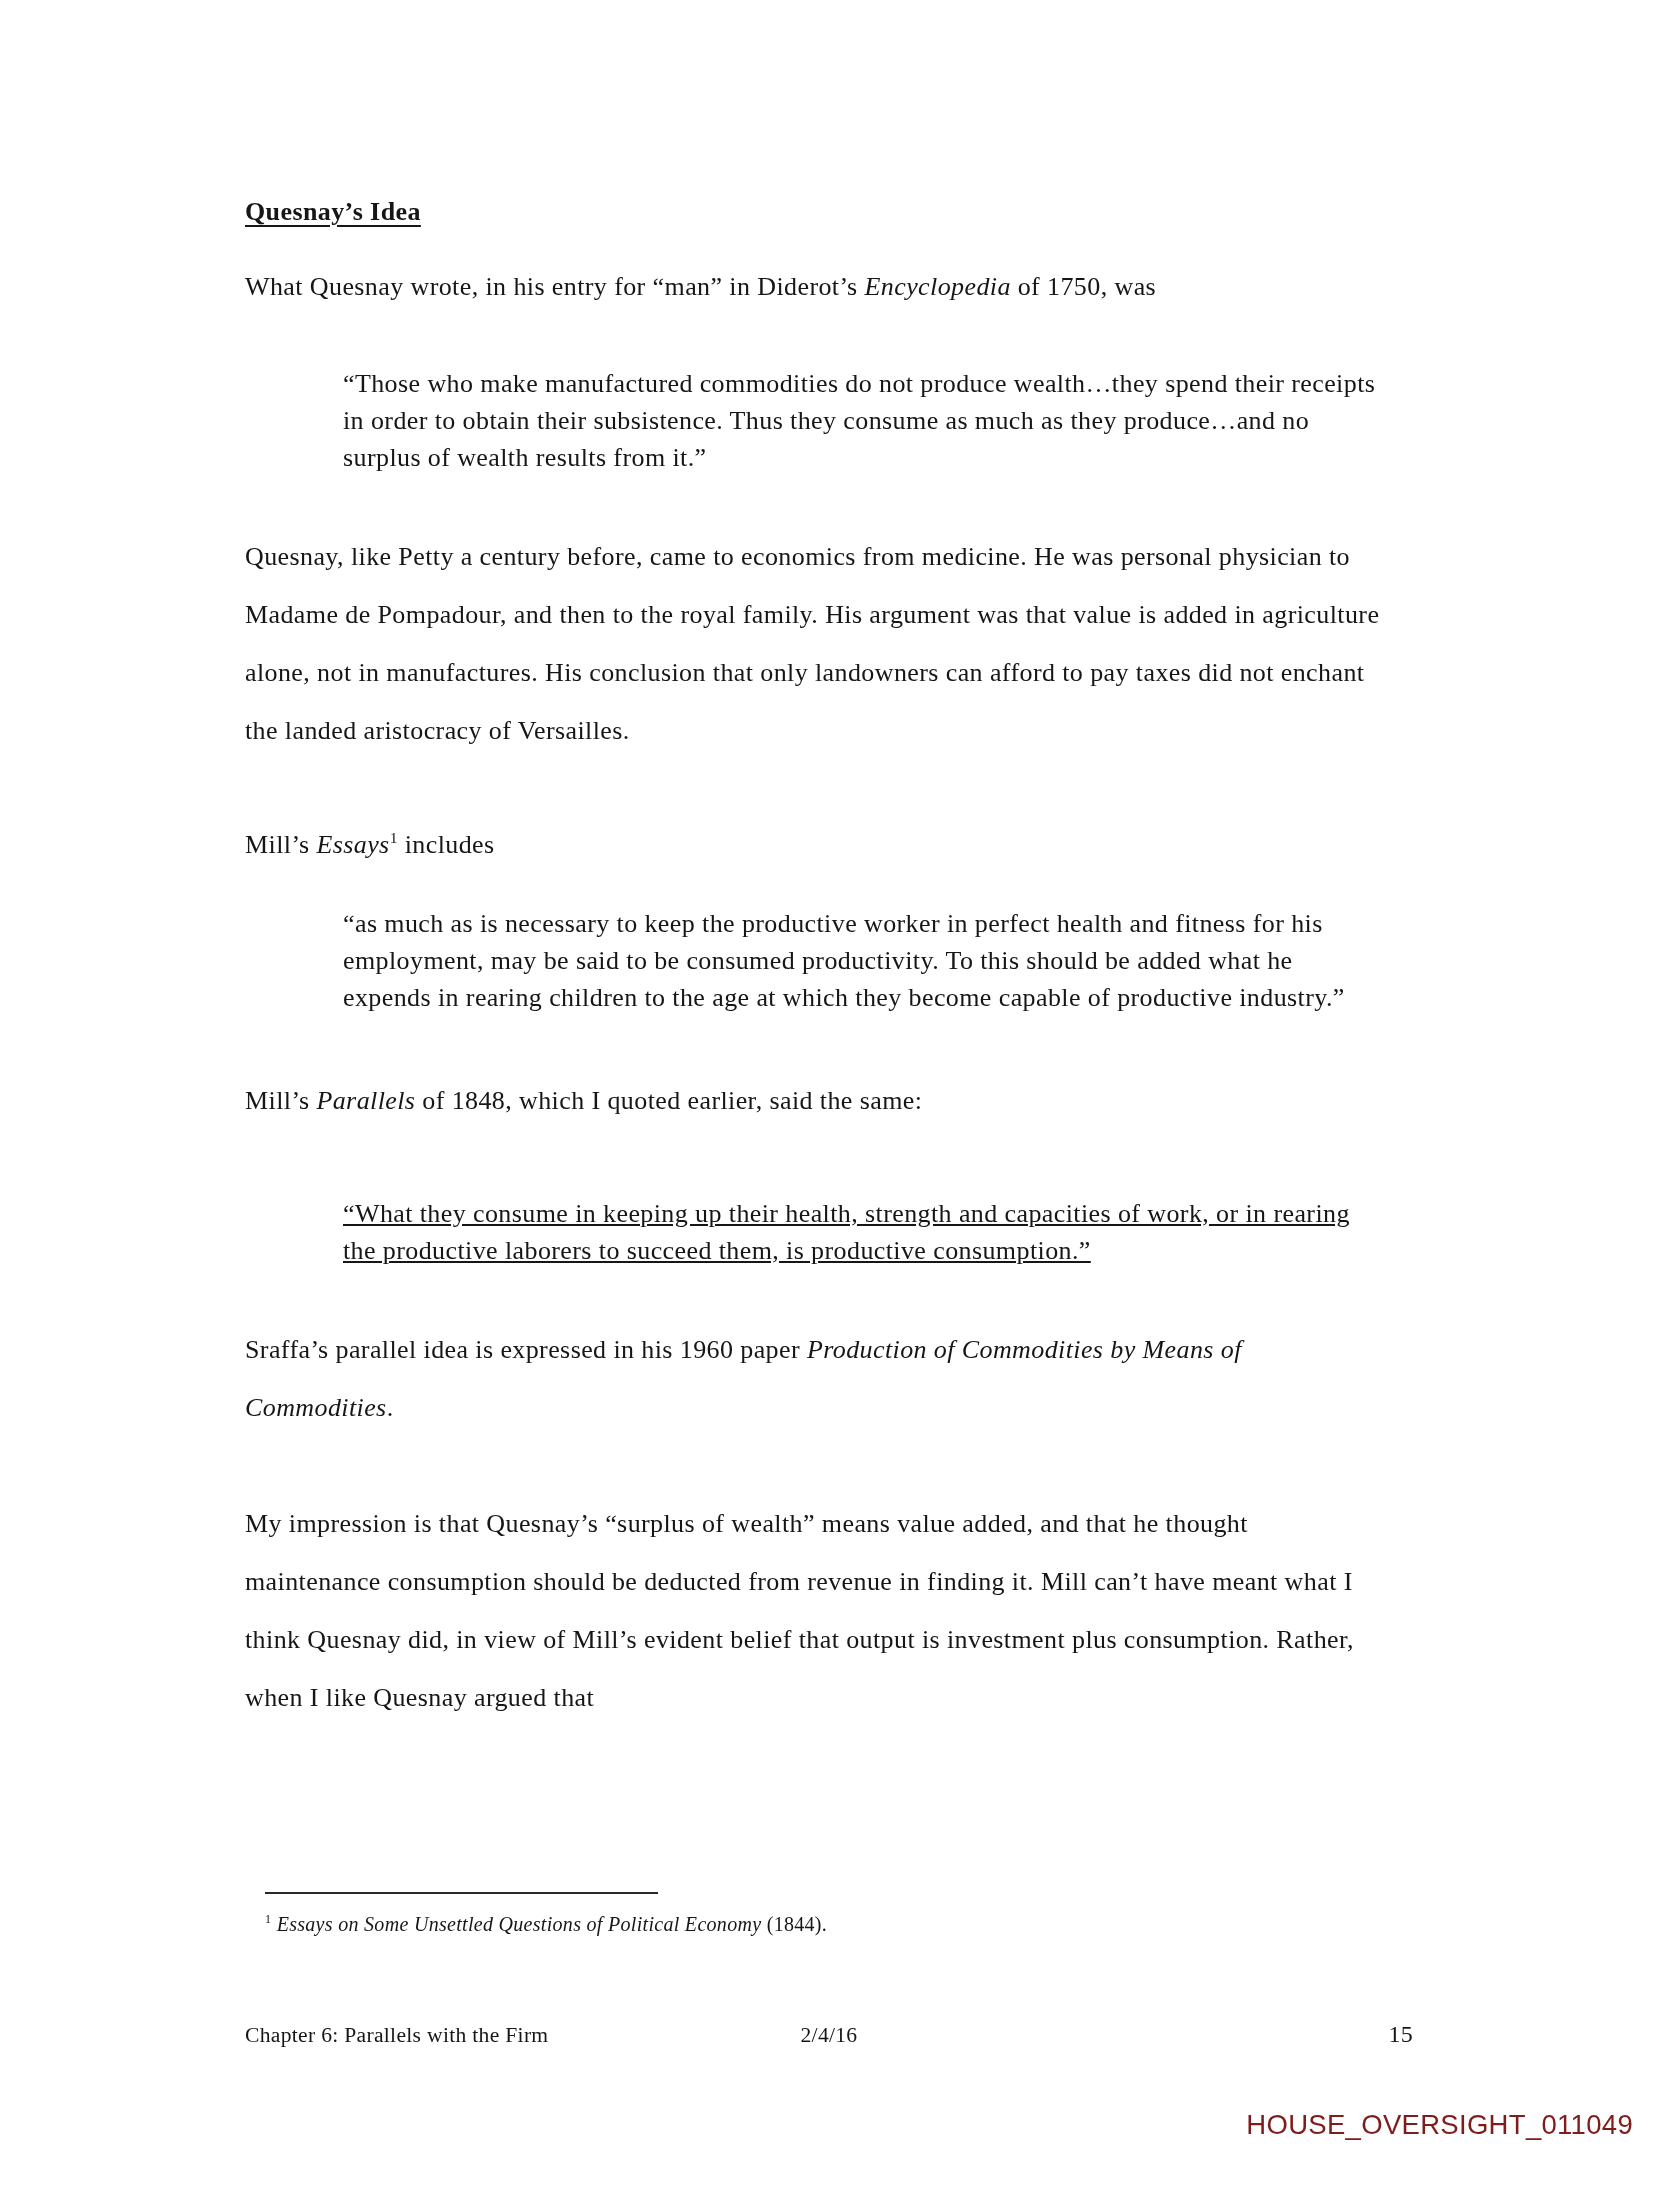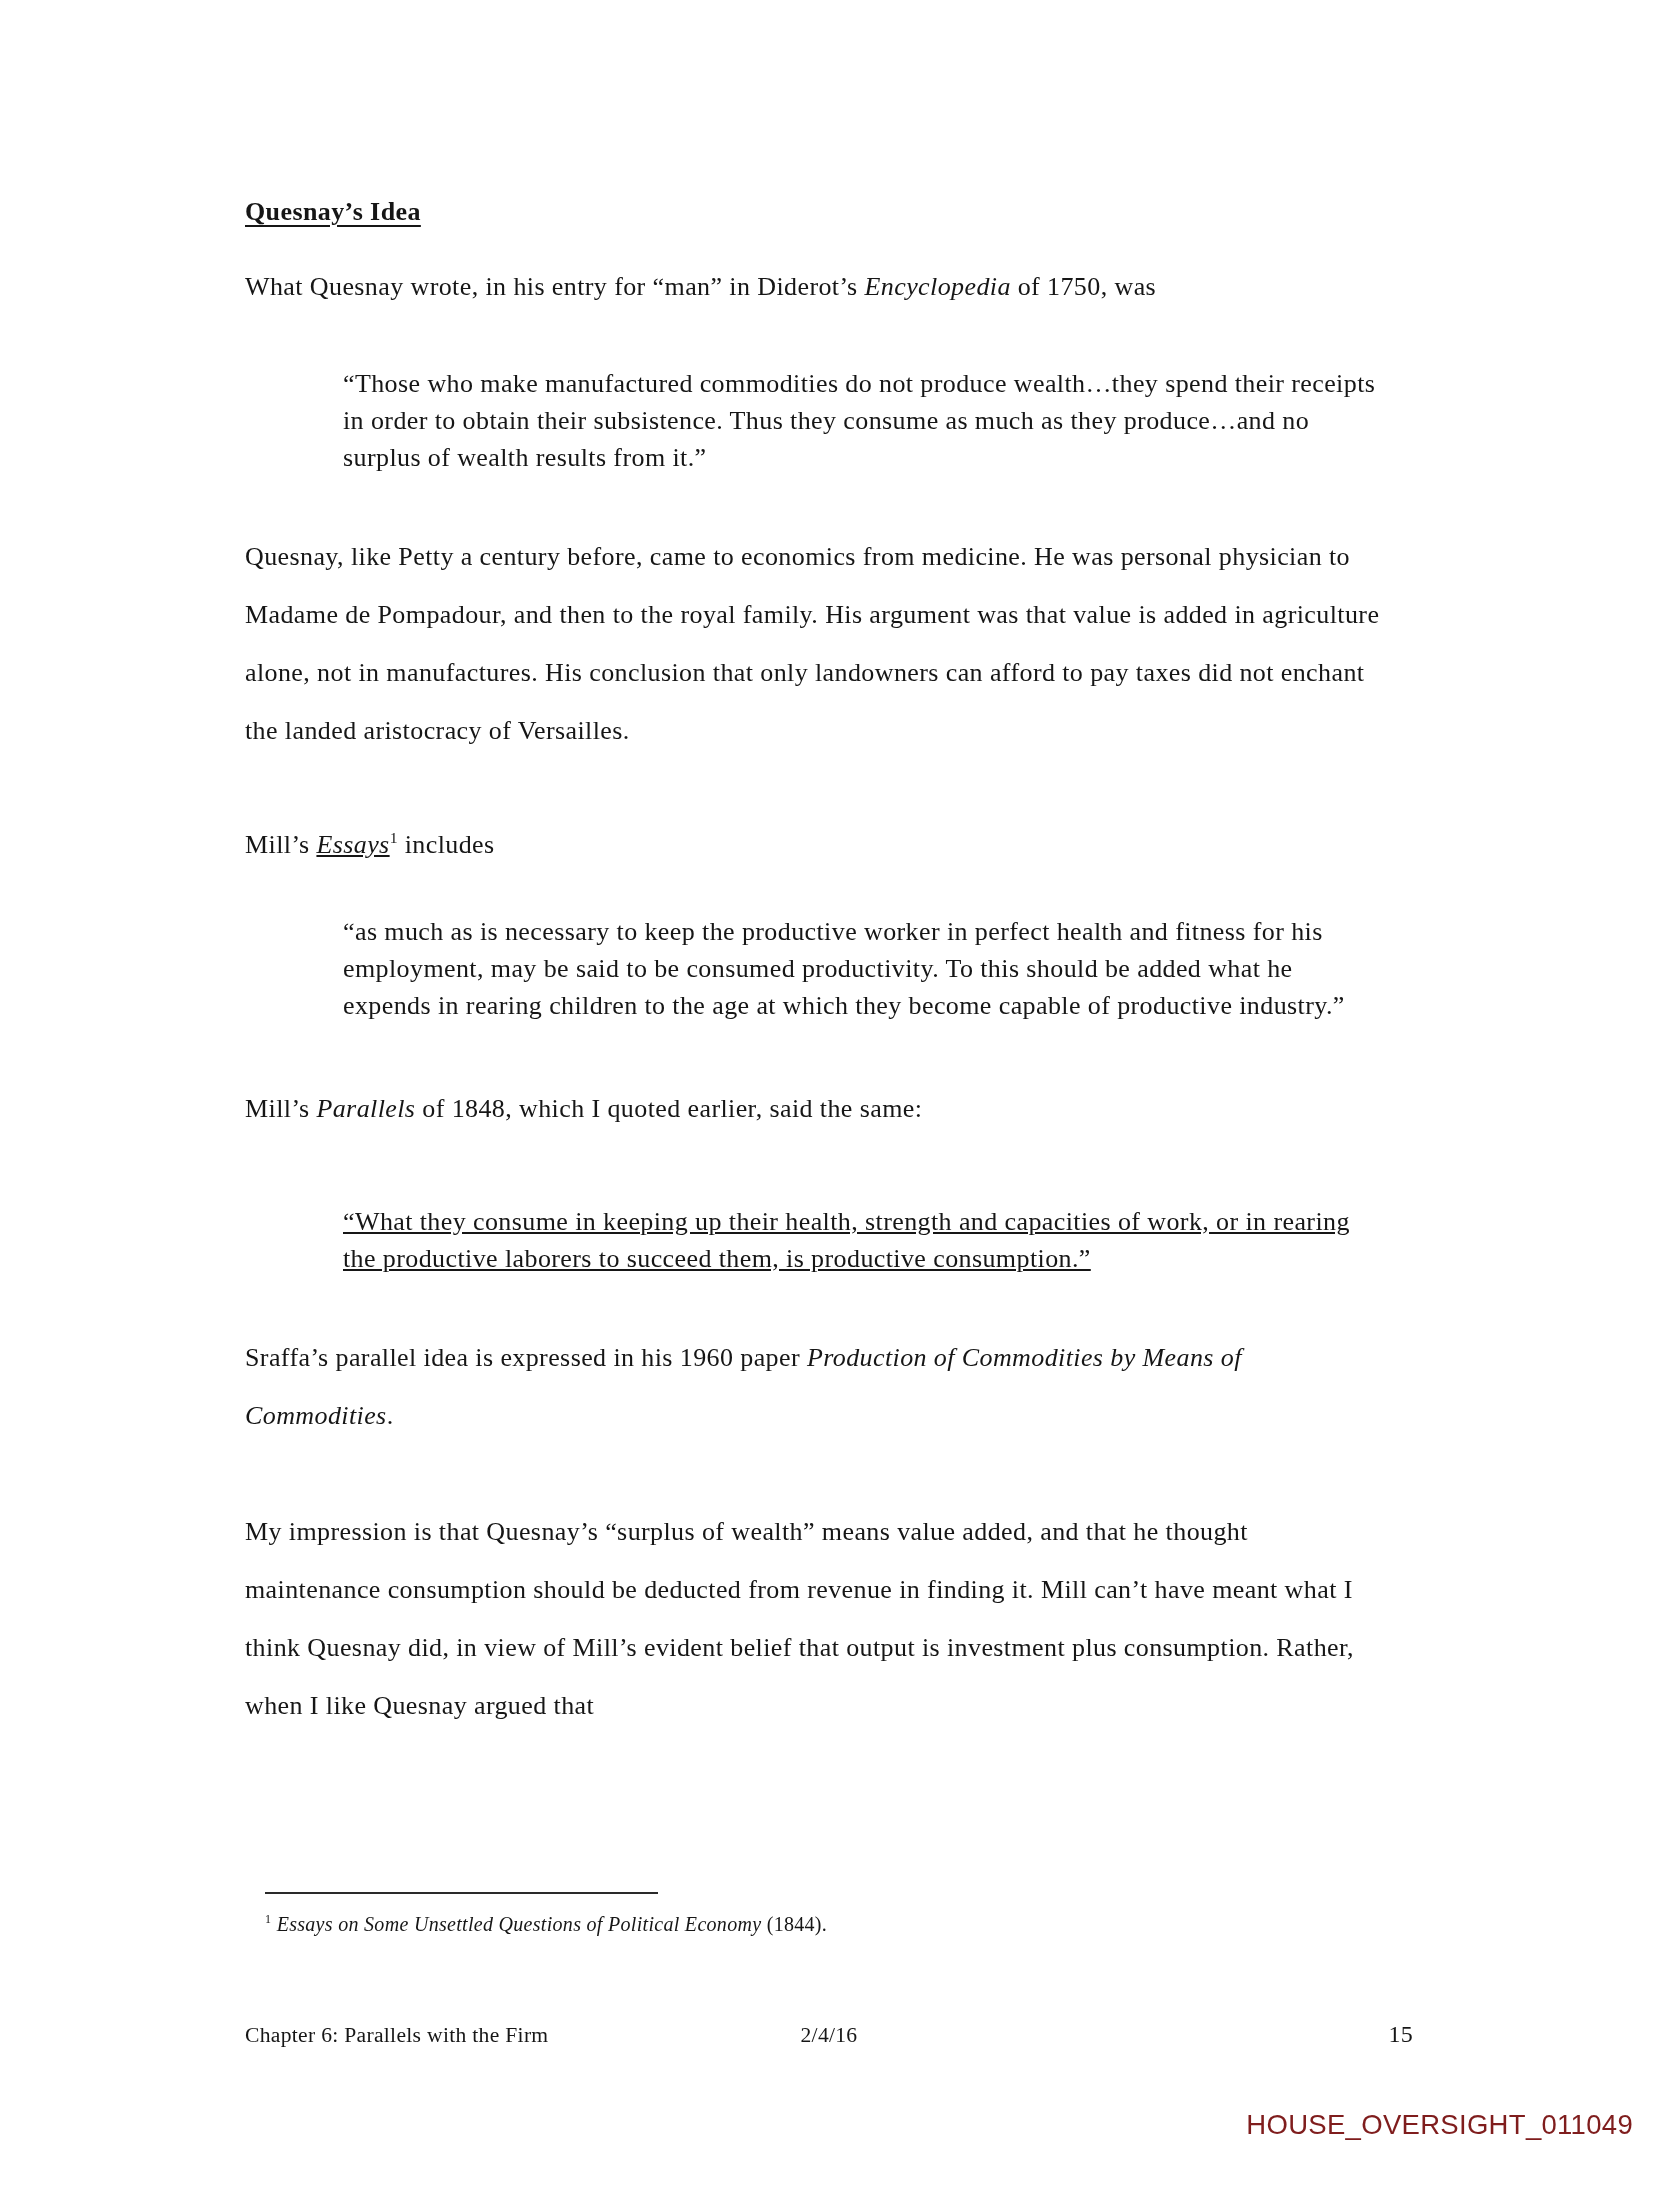--- a/index.html
+++ b/index.html
@@ -38,21 +38,21 @@
     margin: 0;
   }
   .quote {
     line-height: 37px;
     margin: 0 0 0 98px;
     width: 1044px;
   }
   .mt-q1 { margin-top: 49px; }
   .mt-p2 { margin-top: 52px; }
   .mt-p3 { margin-top: 56px; }
-  .mt-q2 { margin-top: 39px; }
+  .mt-q2 { margin-top: 31px; }
   .mt-p4 { margin-top: 56px; }
   .mt-q3 { margin-top: 65px; text-decoration: underline; }
   .mt-p5 { margin-top: 52px; }
   .mt-p6 { margin-top: 58px; }
   sup {
     font-size: 60%;
     vertical-align: super;
     line-height: 0;
   }
   .footnote-area {
@@ -104,21 +104,21 @@
   <div class="content">
 
     <h1 class="heading">Quesnay’s Idea</h1>
 
     <p class="para"><span>What Quesnay wrote, in his entry for “man” in Diderot’s </span><span style="font-style: italic;">Encyclopedia</span><span> of 1750, was</span></p>
 
     <p class="quote mt-q1"><span>“Those who make manufactured commodities do not produce wealth…they spend their receipts in order to obtain their subsistence. Thus they consume as much as they produce…and no surplus of wealth results from it.”</span></p>
 
     <p class="para mt-p2"><span>Quesnay, like Petty a century before, came to economics from medicine. He was personal physician to Madame de Pompadour, and then to the royal family. His argument was that value is added in agriculture alone, not in manufactures. His conclusion that only landowners can afford to pay taxes did not enchant the landed aristocracy of Versailles.</span></p>
 
-    <p class="para mt-p3"><span>Mill’s </span><span style="font-style: italic; text-decoration: underline;">Essays</span><sup>1</sup><span> includes</span></p>
+    <p class="para mt-p3"><span>Mill’s </span><span style="font-style: italic;">Essays</span><sup>1</sup><span> includes</span></p>
 
     <p class="quote mt-q2"><span>“as much as is necessary to keep the productive worker in perfect health and fitness for his employment, may be said to be consumed productivity. To this should be added what he expends in rearing children to the age at which they become capable of productive industry.”</span></p>
 
     <p class="para mt-p4"><span>Mill’s </span><span style="font-style: italic;">Parallels</span><span> of 1848, which I quoted earlier, said the same:</span></p>
 
     <p class="quote mt-q3"><span>“What they consume in keeping up their health, strength and capacities of work, or in rearing the productive laborers to succeed them, is productive consumption.”</span></p>
 
     <p class="para mt-p5"><span>Sraffa’s parallel idea is expressed in his 1960 paper </span><span style="font-style: italic;">Production of Commodities by Means of Commodities</span><span>.</span></p>
 
     <p class="para mt-p6"><span>My impression is that Quesnay’s “surplus of wealth” means value added, and that he thought maintenance consumption should be deducted from revenue in finding it. Mill can’t have meant what I think Quesnay did, in view of Mill’s evident belief that output is investment plus consumption. Rather, when I like Quesnay argued that</span></p>

